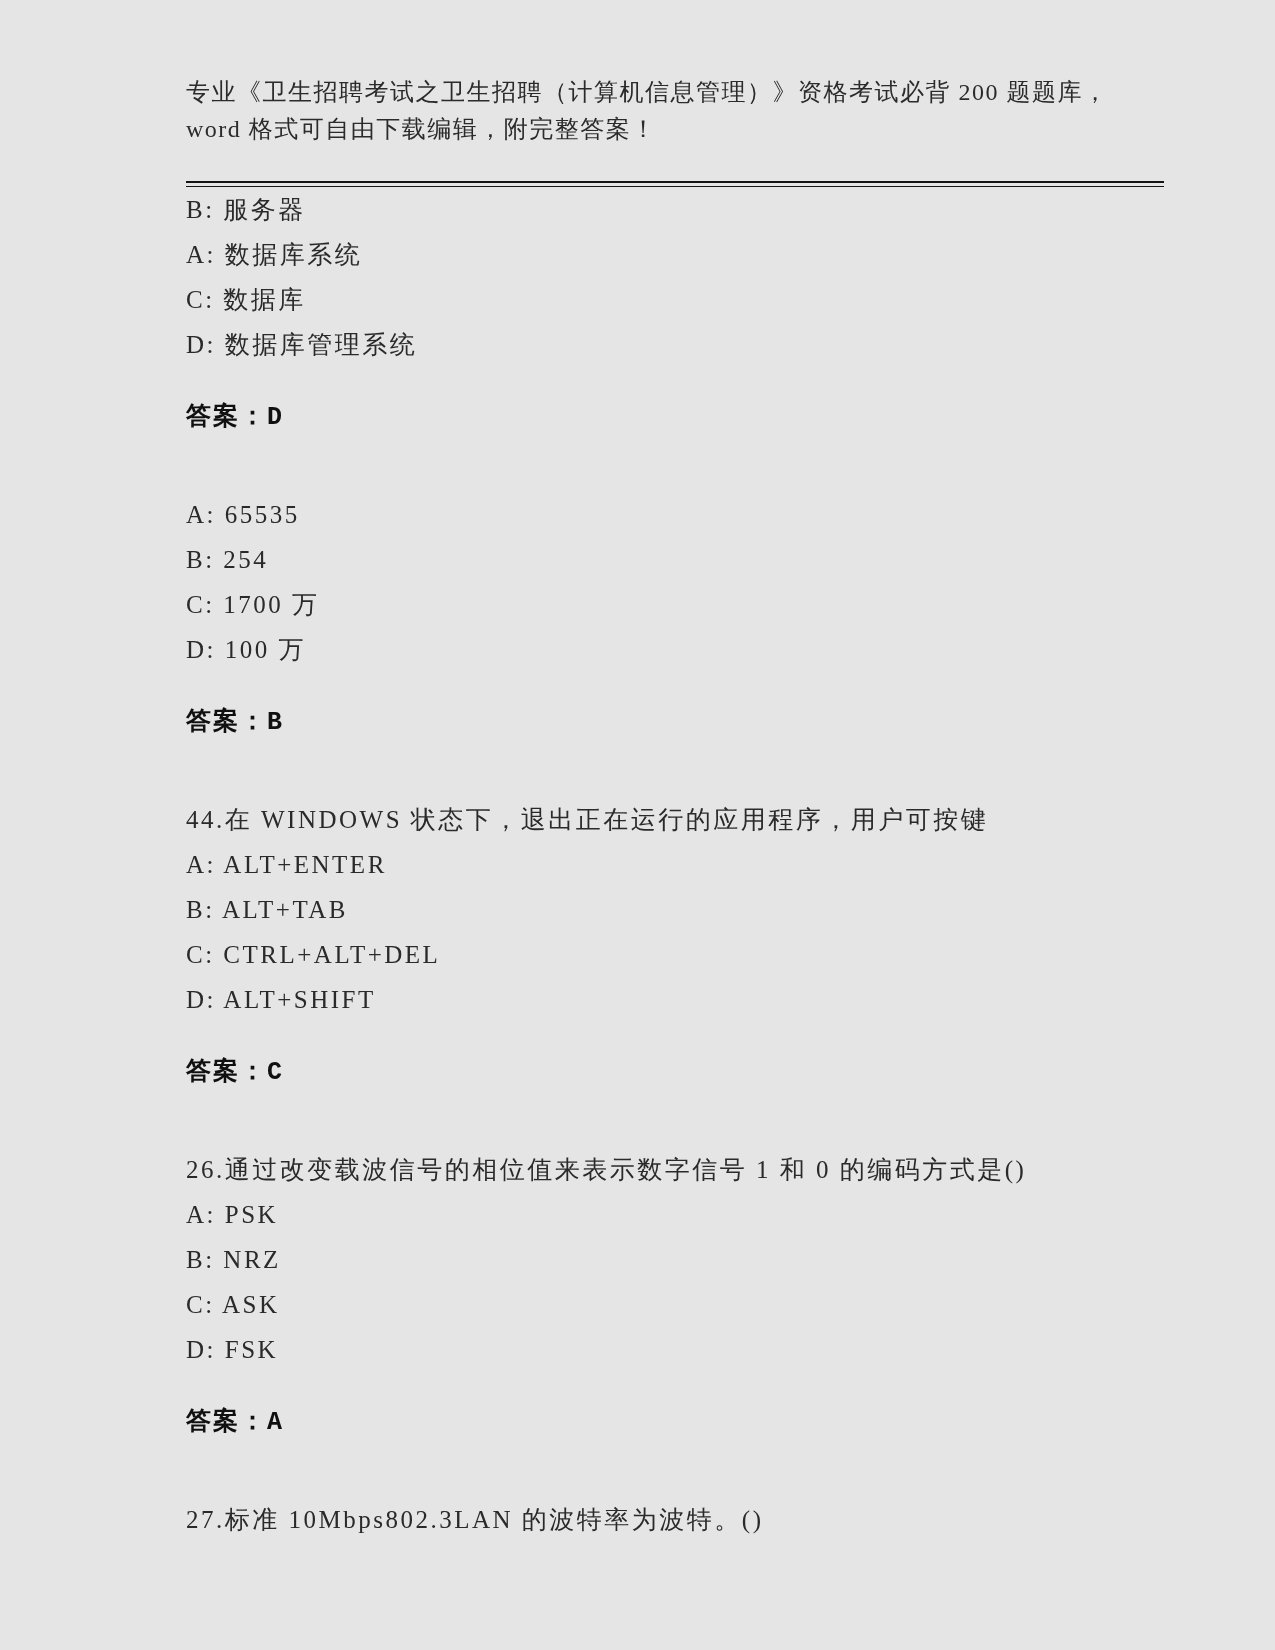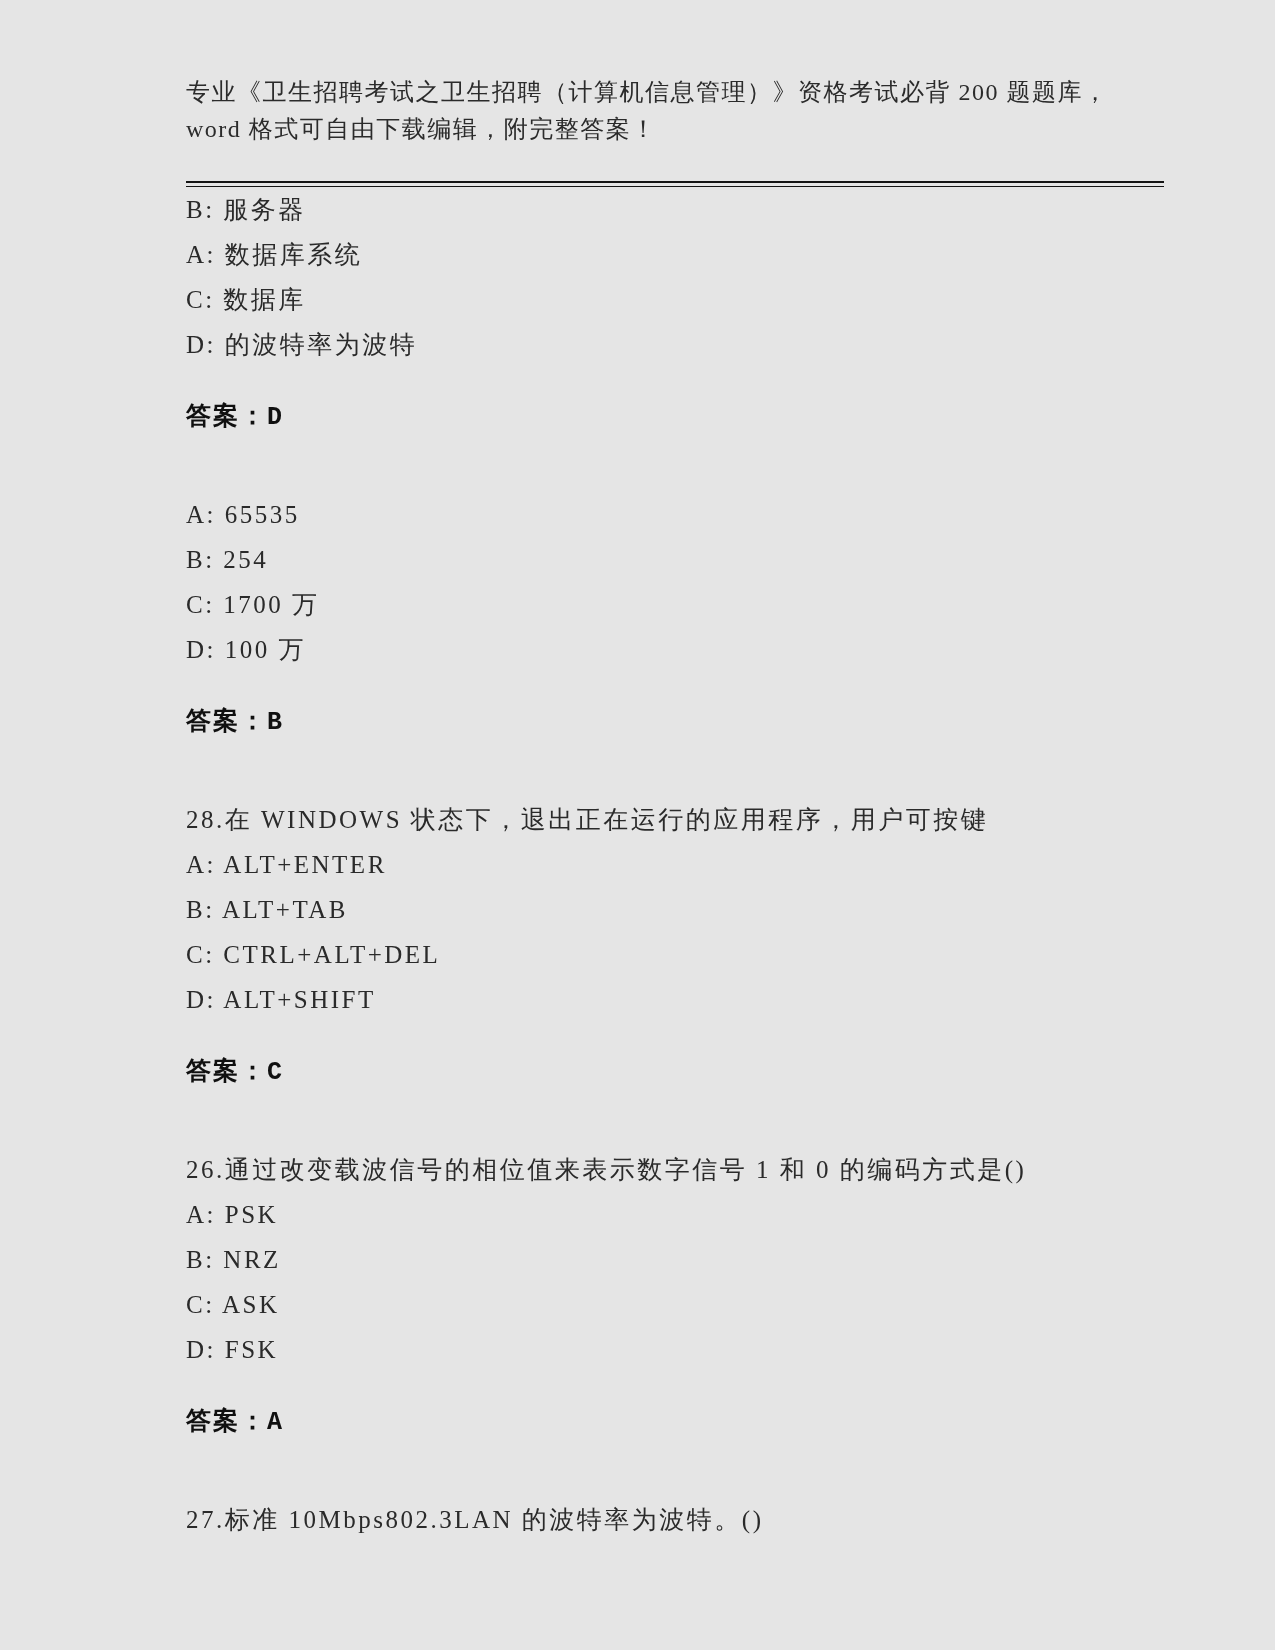--- a/index.html
+++ b/index.html
@@ -76,34 +76,34 @@
     </div>
 
     <div class="double-rule"></div>
 
     <div class="blocks">
 
       <section class="block">
         <p class="line">B: 服务器</p>
         <p class="line">A: 数据库系统</p>
         <p class="line">C: 数据库</p>
-        <p class="line">D: 的波特率为波特</p>
+        <p class="line">D: 数据库管理系统</p>
         <p class="line answer-line"><span>答案：</span><span>D</span></p>
       </section>
 
       <section class="block">
         <p class="line">A: 65535</p>
         <p class="line">B: 254</p>
         <p class="line">C: 1700 万</p>
         <p class="line">D: 100 万</p>
         <p class="line answer-line"><span>答案：</span><span>B</span></p>
       </section>
 
       <section class="block">
-        <p class="line">28.在 WINDOWS 状态下，退出正在运行的应用程序，用户可按键</p>
+        <p class="line">44.在 WINDOWS 状态下，退出正在运行的应用程序，用户可按键</p>
         <p class="line">A: ALT+ENTER</p>
         <p class="line">B: ALT+TAB</p>
         <p class="line">C: CTRL+ALT+DEL</p>
         <p class="line">D: ALT+SHIFT</p>
         <p class="line answer-line"><span>答案：</span><span>C</span></p>
       </section>
 
       <section class="block">
         <p class="line">26.通过改变载波信号的相位值来表示数字信号 1 和 0 的编码方式是()</p>
         <p class="line">A: PSK</p>

